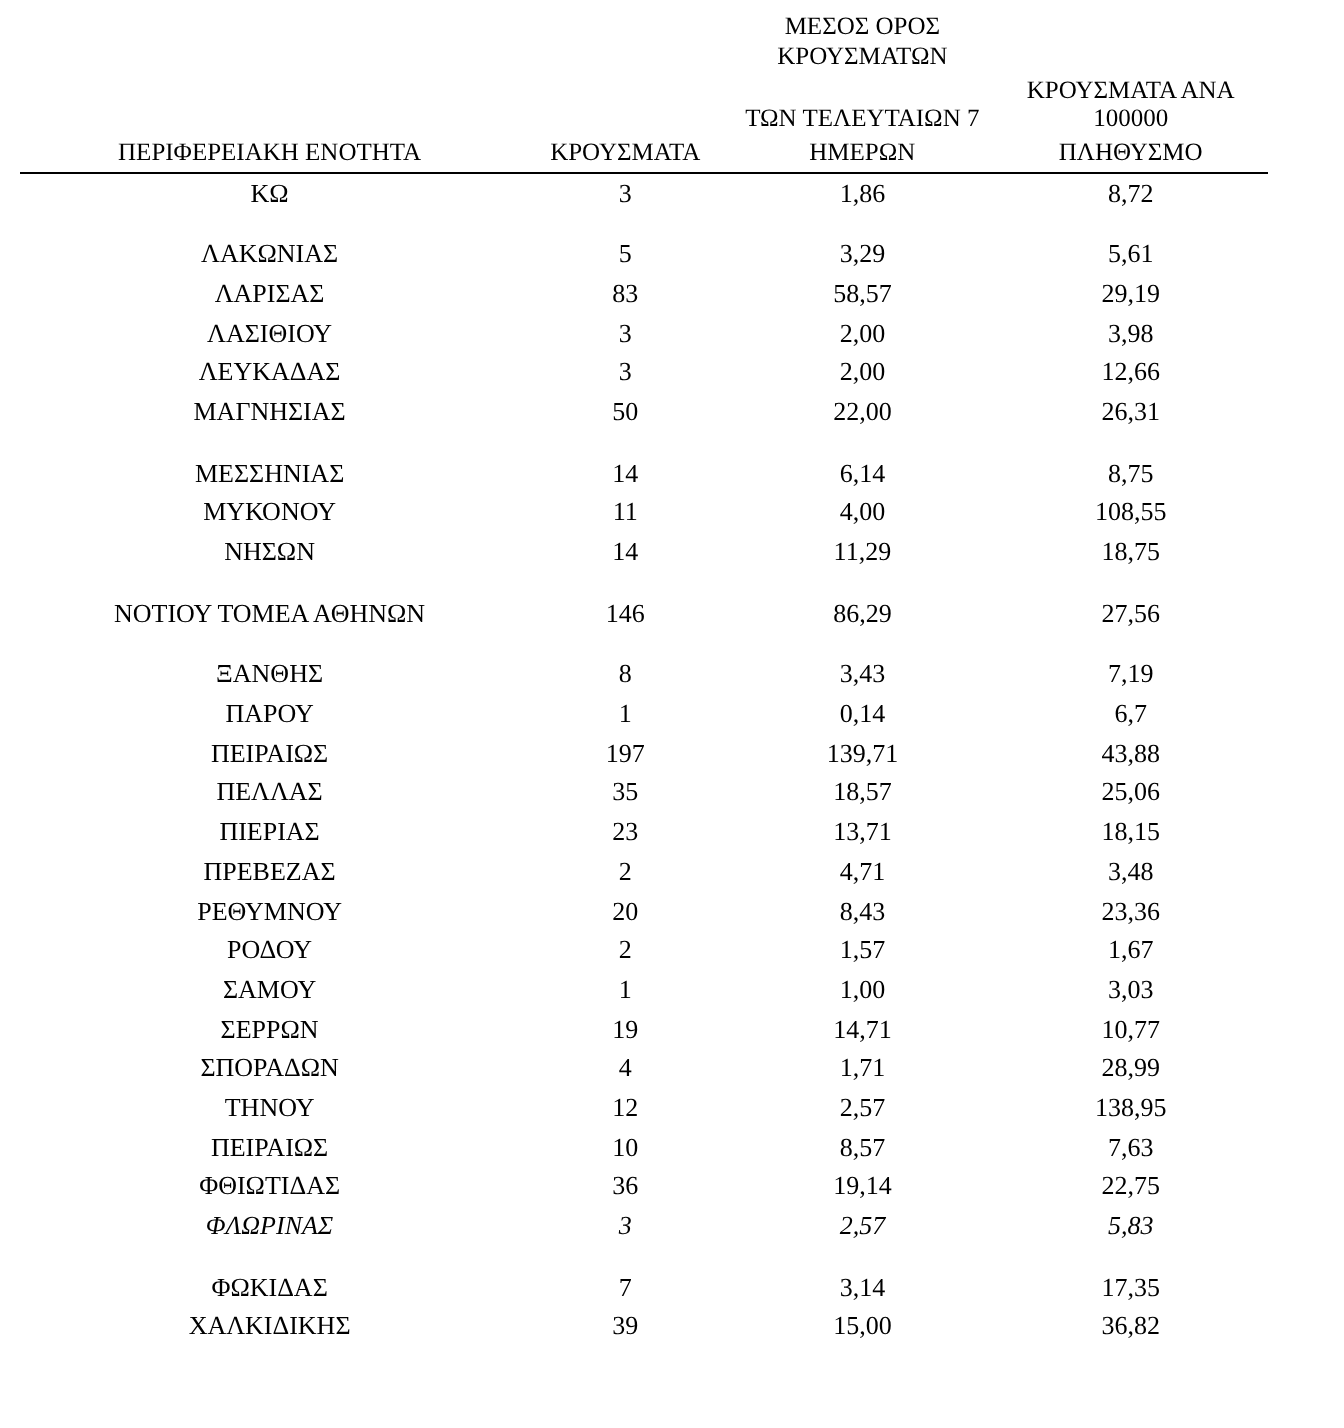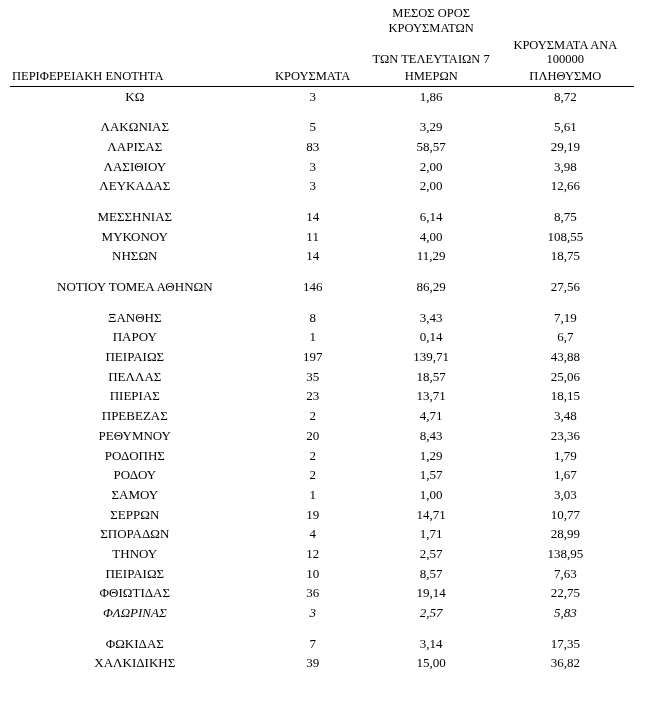--- a/index.html
+++ b/index.html
@@ -33,21 +33,21 @@
   table.data col.c-per    { width: 22%; }
 
   thead th {
     font-weight: normal;
     vertical-align: bottom;
     padding: 0 2px 2px 2px;
     font-size: 12.5px;
     line-height: 1.18;
   }
   thead th.h-region {
-    text-align: left;
+    text-align: center;
     padding-left: 2px;
     font-family: Liberation Serif, serif;
   }
   thead th.h-cases,
   thead th.h-avg,
   thead th.h-per {
     text-align: center;
   }
   thead tr.head-row th {
     border-bottom: 1px solid #000;
@@ -140,20 +140,26 @@
           <td class="num">3</td>
           <td class="num">2,00</td>
           <td class="num">3,98</td>
         </tr>
         <tr class="">
           <td class="region">ΛΕΥΚΑΔΑΣ</td>
           <td class="num">3</td>
           <td class="num">2,00</td>
           <td class="num">12,66</td>
         </tr>
+        <tr class="">
+          <td class="region">ΜΑΓΝΗΣΙΑΣ</td>
+          <td class="num">50</td>
+          <td class="num">22,00</td>
+          <td class="num">26,31</td>
+        </tr>
         <tr class="spacer">
           <td colspan="4"></td>
         </tr>
         <tr class="">
           <td class="region">ΜΕΣΣΗΝΙΑΣ</td>
           <td class="num">14</td>
           <td class="num">6,14</td>
           <td class="num">8,75</td>
         </tr>
         <tr class="">
@@ -216,26 +222,20 @@
           <td class="num">4,71</td>
           <td class="num">3,48</td>
         </tr>
         <tr class="">
           <td class="region">ΡΕΘΥΜΝΟΥ</td>
           <td class="num">20</td>
           <td class="num">8,43</td>
           <td class="num">23,36</td>
         </tr>
         <tr class="">
-          <td class="region">ΡΟΔΟΠΗΣ</td>
-          <td class="num">2</td>
-          <td class="num">1,29</td>
-          <td class="num">1,79</td>
-        </tr>
-        <tr class="">
           <td class="region">ΡΟΔΟΥ</td>
           <td class="num">2</td>
           <td class="num">1,57</td>
           <td class="num">1,67</td>
         </tr>
         <tr class="">
           <td class="region">ΣΑΜΟΥ</td>
           <td class="num">1</td>
           <td class="num">1,00</td>
           <td class="num">3,03</td>

